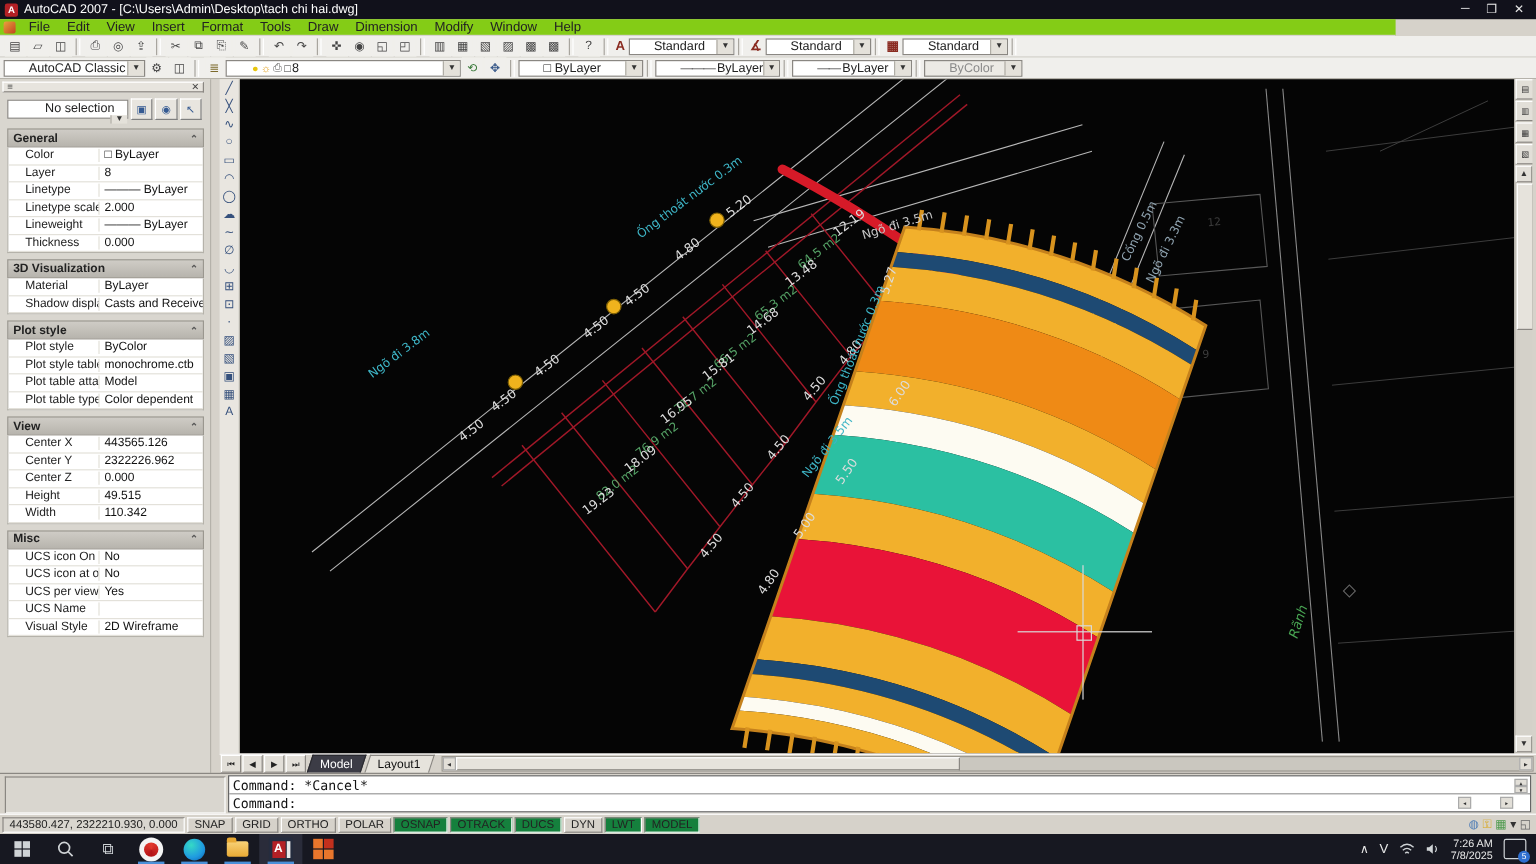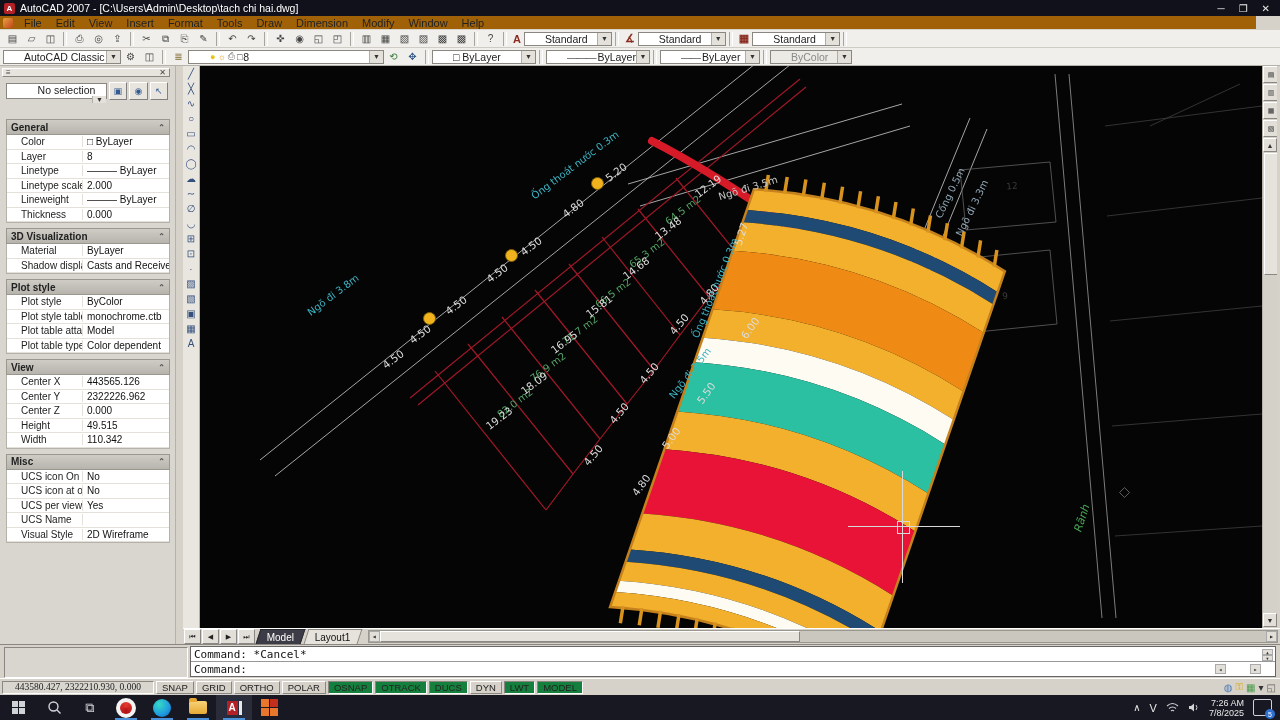--- a/index.html
+++ b/index.html
@@ -7,21 +7,21 @@
         font-family:"Liberation Sans",sans-serif;font-size:11px;color:#111;}
   .abs{position:absolute;}
   
   #titlebar{left:0;top:0;width:1280px;height:16px;background:#11111b;color:#fff;
             display:flex;align-items:center;gap:5px;padding:0 4px;box-sizing:border-box;}
   #titlebar .appico{width:11px;height:11px;background:#b32025;color:#fff;font-size:8px;line-height:11px;
             text-align:center;border-radius:2px;font-weight:bold;}
   #titlebar .t{font-size:10.5px;white-space:nowrap;}
   #winbtns{margin-left:auto;display:flex;gap:14px;font-size:10px;color:#e8e8e8;padding-right:6px;}
   
-  #menubar{left:0;top:16px;width:1256px;height:14px;background:#a16207;border-bottom:1px solid #d8d5cf;
+  #menubar{left:0;top:16px;width:1163px;height:14px;background:#84cc16;border-bottom:1px solid #d8d5cf;
            display:flex;align-items:center;gap:2px;padding-left:3px;box-sizing:border-box;}
   #menubar .fico{width:10px;height:10px;background:linear-gradient(135deg,#e8a33d,#c2431f);border-radius:2px;margin-right:3px;}
   .menu-item{padding:0 6px;font-size:11px;color:#222;}
   
   #toolbar1{left:0;top:30px;width:1280px;height:18px;background:#f0efec;border-bottom:1px solid #cfccc5;
             display:flex;align-items:center;padding-left:3px;box-sizing:border-box;}
   #toolbar2{left:0;top:48px;width:1280px;height:18px;background:#f0efec;border-bottom:1px solid #b5b2aa;
             display:flex;align-items:center;padding-left:3px;box-sizing:border-box;}
   .tbtn{width:16px;height:15px;display:flex;align-items:center;justify-content:center;font-size:10px;
         color:#444;border:1px solid #f0efec;margin:0 0.5px;background:#f0efec;}
@@ -34,21 +34,21 @@
   .lay-sym{font-size:9px;margin:0 1px;}
   
   #palette{left:0;top:66px;width:176px;height:629px;background:#d9d6cf;border-right:1px solid #b5b2aa;box-sizing:border-box;}
   #pal-grip{position:absolute;left:2px;top:2px;width:168px;height:9px;background:#e7e4de;
             border:1px solid #fff;border-right-color:#8a8782;border-bottom-color:#8a8782;
             display:flex;align-items:center;justify-content:space-between;font-size:8px;color:#444;padding:0 3px;box-sizing:border-box;}
   #pal-selrow{position:absolute;left:6px;top:16px;width:162px;height:18px;display:flex;align-items:center;gap:2px;}
   #pal-sel{width:104px;height:16px;flex-direction:column;}
   .pal-btn{width:17px;height:16px;border:1px solid #fff;border-right-color:#808080;border-bottom-color:#808080;
            background:#e8e5df;font-size:9px;display:flex;align-items:center;justify-content:center;color:#355a92;}
-  #pal-sections{position:absolute;left:6px;top:48px;width:164px;}
+  #pal-sections{position:absolute;left:6px;top:36px;width:164px;}
   .sec-hd{height:14px;background:linear-gradient(#cfccc6,#b7b4ad);border:1px solid #9a978f;
           font-weight:bold;font-size:10px;display:flex;align-items:center;padding:0 4px;justify-content:space-between;
           color:#222;margin-top:5px;}
   .sec-hd .chev{font-size:8px;color:#555;}
   .sec-body{background:#fff;border:1px solid #b5b2aa;border-top:none;}
   .prow{display:flex;height:13.5px;border-bottom:1px solid #e3e1da;font-size:10px;align-items:center;}
   .prow .pl{width:76px;padding-left:14px;border-right:1px solid #e3e1da;color:#222;
             white-space:nowrap;overflow:hidden;box-sizing:border-box;}
   .prow .pv{flex:1;padding-left:4px;color:#111;white-space:nowrap;overflow:hidden;}
   #pal-bottombox{position:absolute;left:4px;top:580px;width:164px;height:31px;background:#dad7d0;
@@ -98,21 +98,21 @@
             font-family:"DejaVu Sans Mono","Liberation Mono",monospace;font-size:11px;box-sizing:border-box;}
   #cmd-hist{height:15px;border-bottom:1px solid #999;padding:1px 0 0 3px;box-sizing:border-box;}
   #cmd-cur{height:14px;padding:1px 13px 0 3px;}
   #cmd-vsb{position:absolute;right:2px;top:2px;width:11px;height:13px;display:flex;flex-direction:column;gap:0px;}
   .mini-arrow{width:11px;height:6px;background:#e2dfd8;border:1px solid #aaa;font-size:4px;display:flex;align-items:center;justify-content:center;color:#333;box-sizing:border-box;}
   #cmd-hsb{position:absolute;right:14px;bottom:2px;width:46px;height:10px;display:flex;}
   
   #statusbar{left:0;top:678px;width:1280px;height:17px;background:#d6d2ca;border-top:1px solid #fff;
              display:flex;align-items:center;padding:0 2px;box-sizing:border-box;gap:2px;}
   #coords{width:152px;height:13px;background:#d9d6cf;border:1px solid #8a8782;border-right-color:#fff;border-bottom-color:#fff;
-          font-size:9.5px;display:flex;align-items:center;justify-content:center;color:#222;box-sizing:border-box;font-family:Liberation Serif, serif;}
+          font-size:9.5px;display:flex;align-items:center;justify-content:center;color:#222;box-sizing:border-box;}
   .toggle{height:13px;padding:0 5px;font-size:9.5px;display:flex;align-items:center;color:#222;box-sizing:border-box;
           background:#d6d2ca;border:1px solid #fff;border-right-color:#8a8782;border-bottom-color:#8a8782;}
   .toggle.on{border:1px solid #8a8782;border-right-color:#fff;border-bottom-color:#fff;background:#15803d;}
   #tray{margin-left:auto;display:flex;align-items:center;gap:3px;padding-right:2px;}
   .trayico{font-size:10px;}
   
   #taskbar{left:0;top:695px;width:1280px;height:25px;background:#171821;display:flex;align-items:center;color:#e8e8e8;}
   .tk{width:36px;height:25px;display:flex;align-items:center;justify-content:center;position:relative;}
   .tk.running:after{content:"";position:absolute;left:7px;right:7px;bottom:0;height:2px;background:#4a90d9;}
   .tk.active{background:#2a2c3a;}

